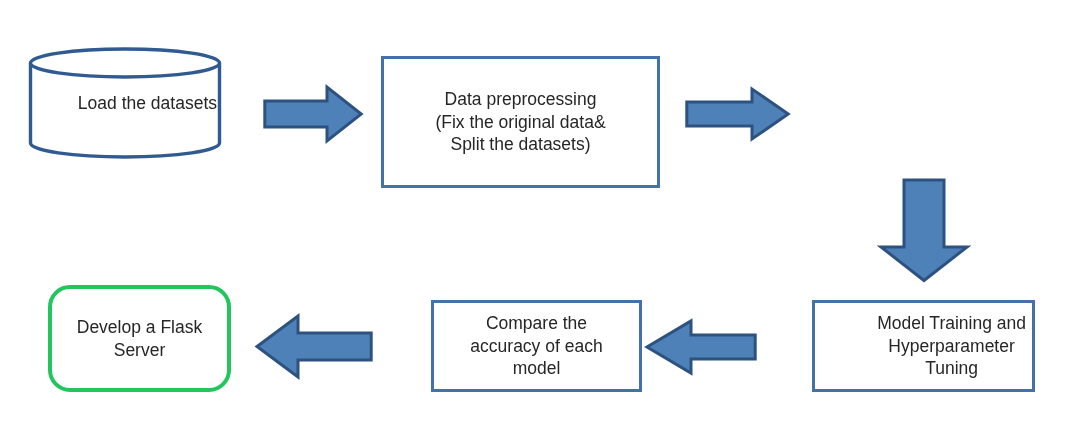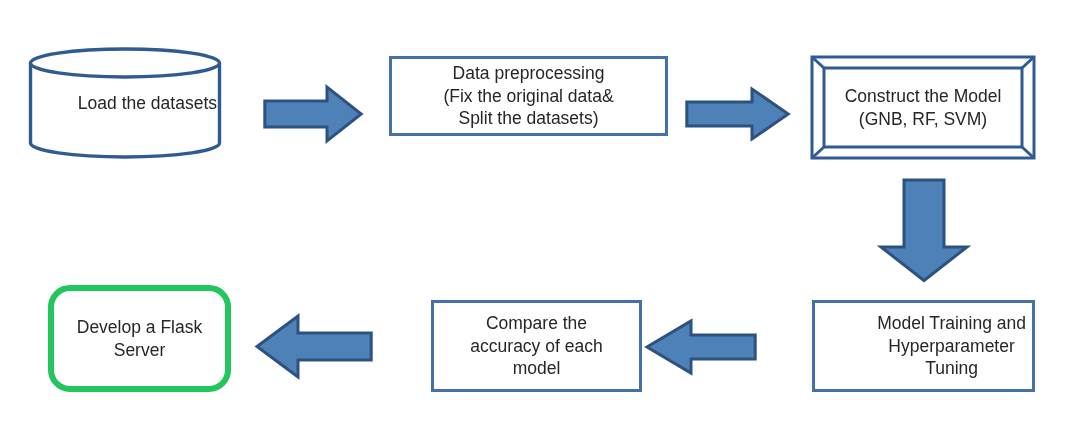--- a/index.html
+++ b/index.html
@@ -36,21 +36,21 @@
     padding: 0 6px;
   }
 
   
   .shape-rect {
     border: 3px solid #4472A8;
   }
 
   
   .shape-round {
-    border: 6px solid #22c55e;
+    border: 4px solid #22c55e;
     border-radius: 22px;
   }
 
   
   .shape-frame {
     border: none;
     background: transparent;
   }
   .shape-frame .frame-svg {
     position: absolute;
@@ -103,44 +103,32 @@
     </svg>
     <span class="node-label">Load the datasets</span>
   </div>
 
   <div class="arrow" style="left:263px; top:84px; width:100px; height:60px;">
     <svg viewBox="0 0 100 60" preserveAspectRatio="none">
       <polygon points="1.8,17 64,17 64,3 98.2,30 64,57 64,43 1.8,43" fill="#4E81B8" stroke="#2E5280" stroke-width="3" stroke-linejoin="miter"></polygon>
     </svg>
   </div>
 
-  <div class="node shape-rect" style="left:389px; top:56px; width:279px; height:80px;">
+  <div class="node shape-rect" style="left:381px; top:56px; width:279px; height:132px;">
     <span class="node-label">Data preprocessing
 (Fix the original data&amp;
 Split the datasets)</span>
   </div>
 
   <div class="arrow" style="left:685px; top:86px; width:105px; height:56px;">
     <svg viewBox="0 0 105 56" preserveAspectRatio="none">
       <polygon points="1.8,16 67,16 67,3 103.2,28 67,53 67,40 1.8,40" fill="#4E81B8" stroke="#2E5280" stroke-width="3" stroke-linejoin="miter"></polygon>
     </svg>
   </div>
 
-  <div class="node shape-frame" style="left:810px; top:55px; width:226px; height:105px;">
-    <svg class="frame-svg" viewBox="0 0 226 105" preserveAspectRatio="none">
-      <rect x="2" y="2" width="222" height="101" fill="#ffffff" stroke="#2F5B92" stroke-width="3"></rect>
-      <rect x="14" y="13" width="198" height="79" fill="#ffffff" stroke="#2F5B92" stroke-width="3"></rect>
-      <line x1="2" y1="2" x2="14" y2="13" stroke="#2F5B92" stroke-width="3"></line>
-      <line x1="224" y1="2" x2="212" y2="13" stroke="#2F5B92" stroke-width="3"></line>
-      <line x1="2" y1="103" x2="14" y2="92" stroke="#2F5B92" stroke-width="3"></line>
-      <line x1="224" y1="103" x2="212" y2="92" stroke="#2F5B92" stroke-width="3"></line>
-    </svg>
-    <span class="node-label">Construct the Model
-(GNB, RF, SVM)</span>
-  </div>
 
   <div class="arrow" style="left:878px; top:178px; width:92px; height:105px;">
     <svg viewBox="0 0 92 105" preserveAspectRatio="none">
       <polygon points="26,2 66,2 66,69 89,69 46,102.5 3,69 26,69" fill="#4E81B8" stroke="#2E5280" stroke-width="3" stroke-linejoin="miter"></polygon>
     </svg>
   </div>
 
   <div class="node shape-rect" style="left:812px; top:300px; width:223px; height:92px;justify-content:flex-end;">
     <span class="node-label">Model Training and
 Hyperparameter

